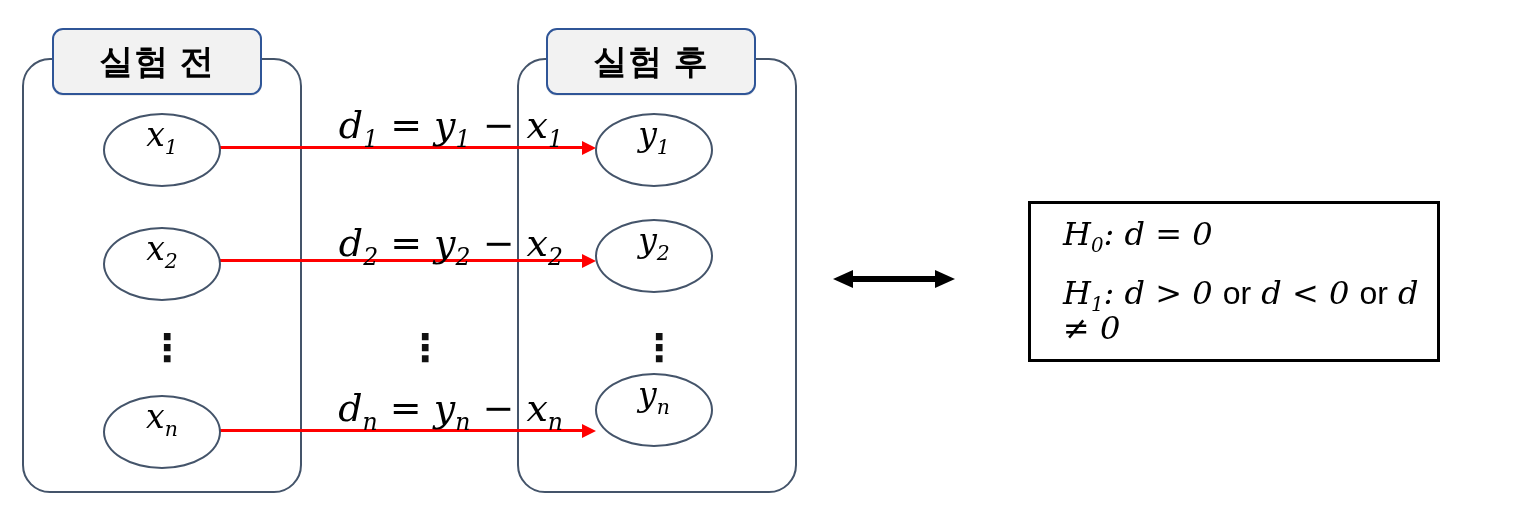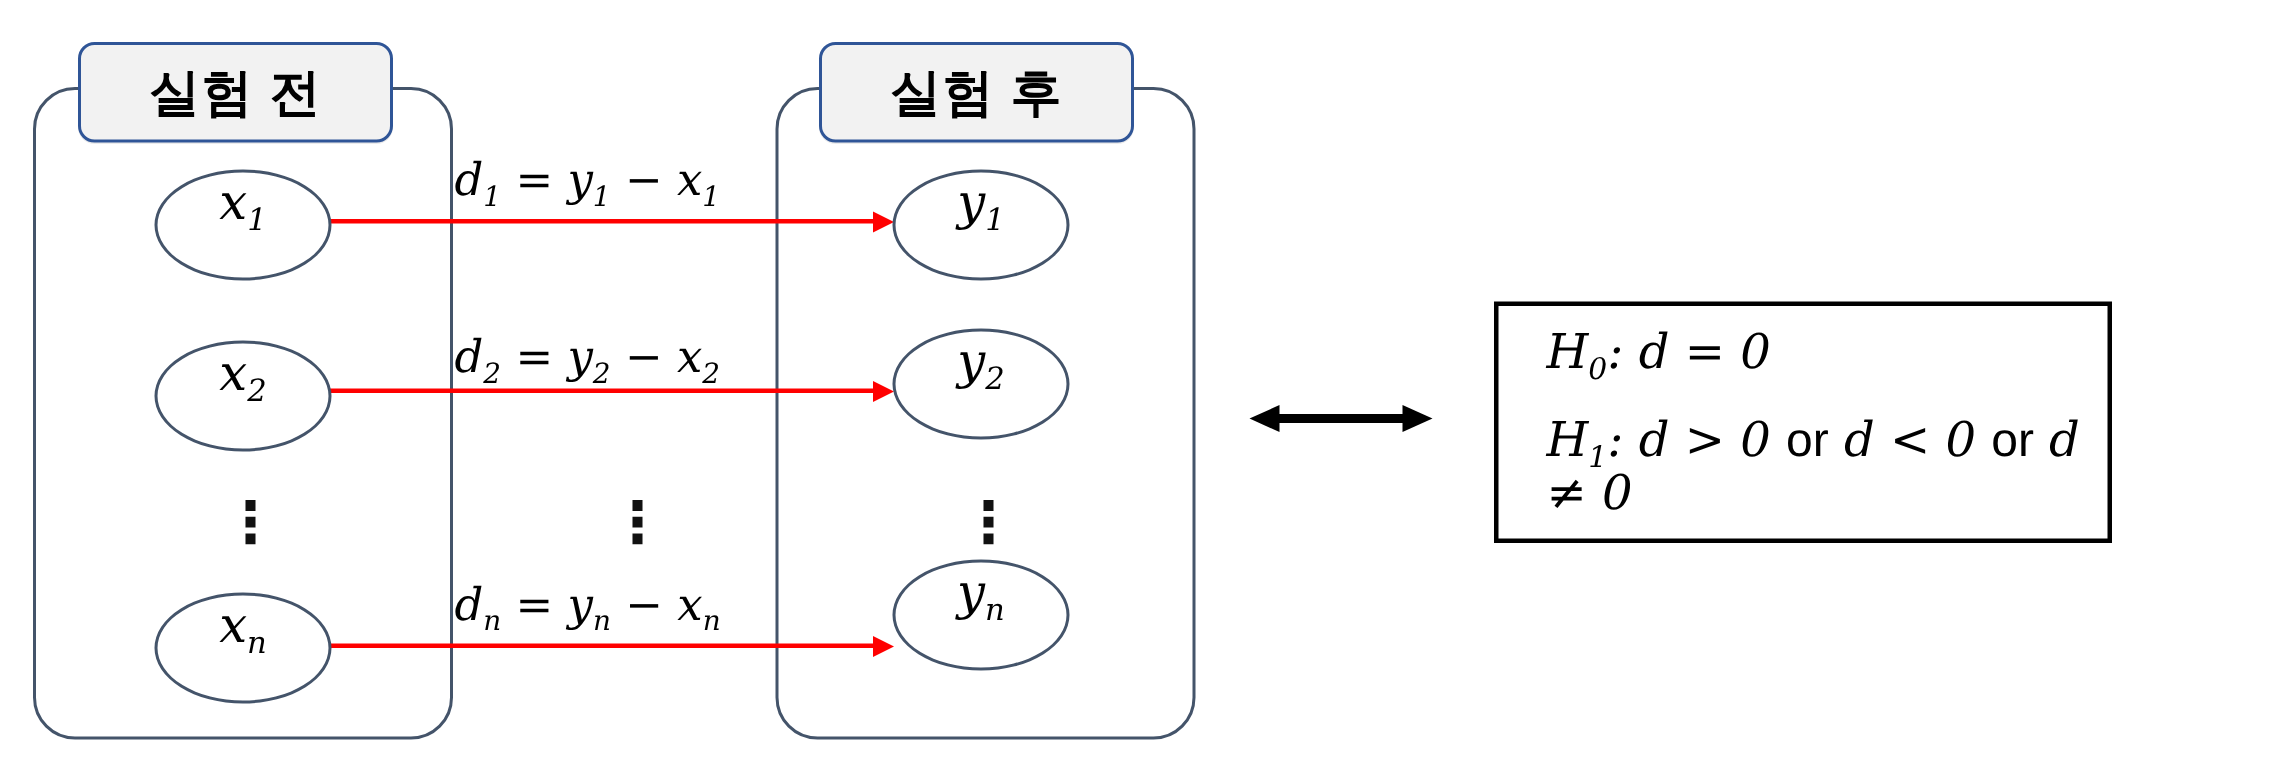--- a/index.html
+++ b/index.html
@@ -43,43 +43,43 @@
   .red-arrow{
     position:absolute;left:219px;width:364px;height:3px;z-index:1;
     background:var(--arrow,#ff0000);
   }
   .red-arrow::after{
     content:"";position:absolute;right:-13px;top:50%;transform:translateY(-50%);
     border-left:14px solid var(--arrow,#ff0000);
     border-top:7px solid transparent;border-bottom:7px solid transparent;
   }
   .arrow-label{
-    position:absolute;left:303px;width:260px;text-align:left;z-index:2;
-    font-size:30px;
+    position:absolute;left:303px;width:260px;text-align:right;z-index:2;
+    font-size:38px;
   }
   
   .vdots{
     position:absolute;width:24px;height:44px;text-align:center;
     font-family:"DejaVu Sans","Liberation Sans",sans-serif;
     font-size:38px;font-weight:700;line-height:44px;color:#111;
   }
   
   .dbl-arrow{position:absolute;left:833px;top:270px;width:122px;height:18px;}
   .dbl-arrow::before{
     content:"";position:absolute;left:0;top:0;
     border-right:20px solid #000;border-top:9px solid transparent;border-bottom:9px solid transparent;
   }
   .dbl-arrow::after{
     content:"";position:absolute;right:0;top:0;
     border-left:20px solid #000;border-top:9px solid transparent;border-bottom:9px solid transparent;
   }
   .dbl-arrow .shaft{position:absolute;left:15px;right:15px;top:6px;height:6px;background:#000;}
   
   .hyp-box{
-    position:absolute;left:996px;top:201px;width:412px;height:161px;box-sizing:border-box;
+    position:absolute;left:1028px;top:201px;width:412px;height:161px;box-sizing:border-box;
     border:3px solid var(--hypothesis-border,#000);background:#fff;
     display:flex;flex-direction:column;justify-content:center;gap:24px;
     padding-left:32px;
   }
   .hyp-line{font-size:32px;line-height:1.1;}
 </style>
 </head>
 <body>
 
 <div class="stage">

